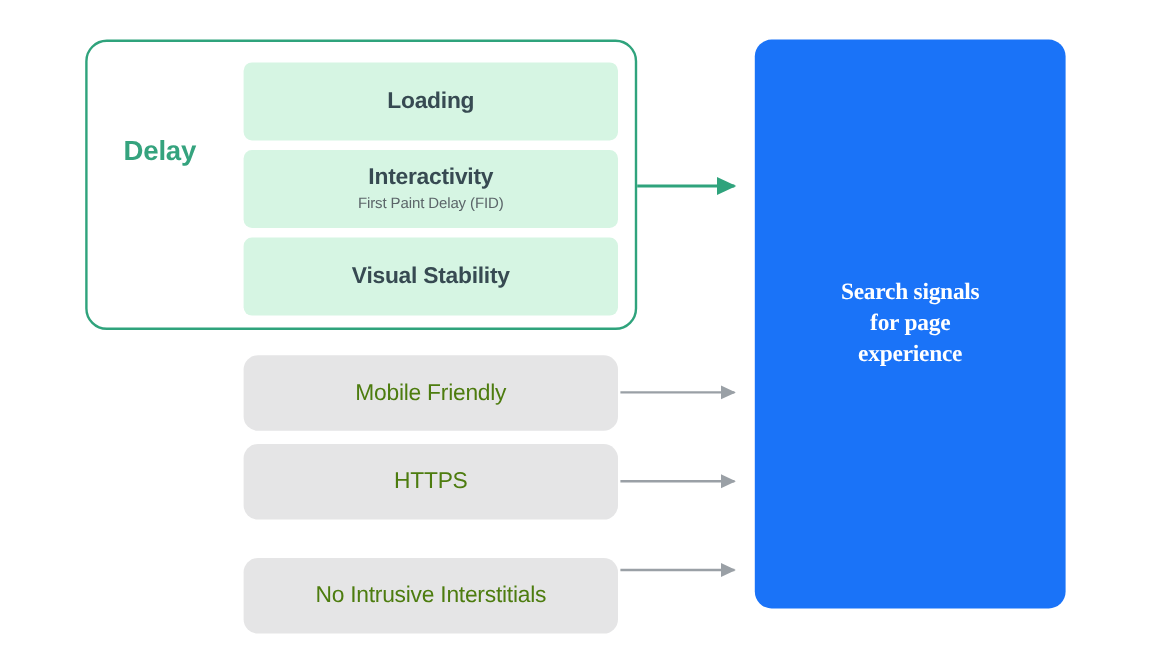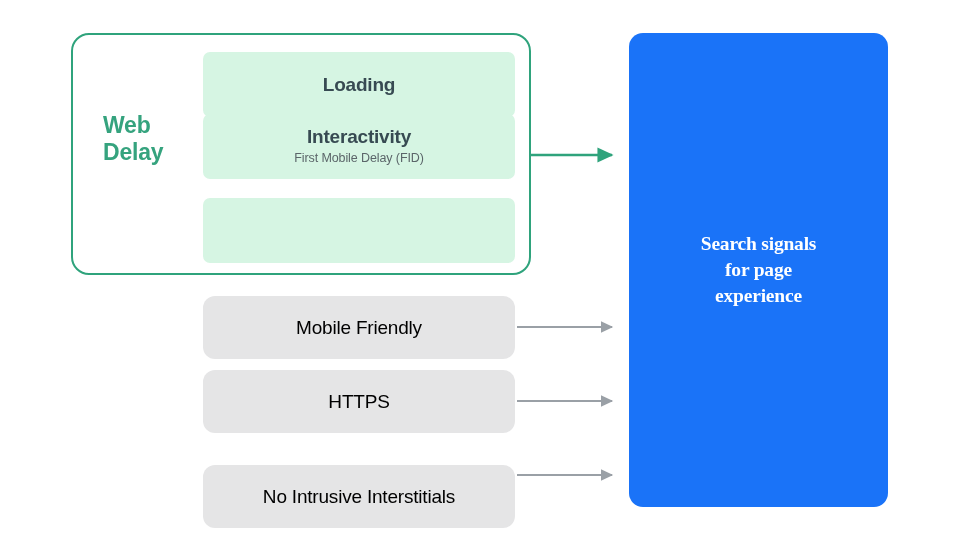--- a/index.html
+++ b/index.html
@@ -54,21 +54,21 @@
     height: 65px;
     background: #d6f5e3;
     border-radius: 7px;
     display: flex;
     flex-direction: column;
     align-items: center;
     justify-content: center;
     box-sizing: border-box;
   }
   .metric-card.m0 { top: 52px; }
-  .metric-card.m1 { top: 114px; }
+  .metric-card.m1 { top: 125px; }
   .metric-card.m2 { top: 198px; }
   .metric-title {
     font-size: 19px;
     font-weight: bold;
     color: #374a52;
     line-height: 1.15;
     letter-spacing: -0.2px;
   }
   .metric-sub {
     font-size: 12.5px;
@@ -91,21 +91,21 @@
     align-items: center;
     justify-content: center;
     box-sizing: border-box;
   }
   .signal-card.s0 { top: 296px; }
   .signal-card.s1 { top: 370px; align-items: center; }
   .signal-card.s2 { top: 444px; margin-top: 21px; }
   .signal-label {
     font-size: 19px;
     font-weight: normal;
-    color: #000000;
+    color: #4d7c0f;
     letter-spacing: -0.2px;
   }
 
   
   .destination {
     position: absolute;
     left: 629px;
     top: 33px;
     width: 259px;
     height: 474px;
@@ -137,34 +137,34 @@
   }
 </style>
 </head>
 <body>
 
 <div id="canvas">
 
   <div class="cwv-container"></div>
 
   <div class="cwv-label">
-    <span>Web</span>
     <span>Delay</span>
   </div>
 
   <div class="metric-card m0">
     <div class="metric-title">Loading</div>
   </div>
 
   <div class="metric-card m1">
     <div class="metric-title">Interactivity</div>
-    <div class="metric-sub">First Mobile Delay (FID)</div>
+    <div class="metric-sub">First Paint Delay (FID)</div>
   </div>
 
   <div class="metric-card m2">
+    <div class="metric-title">Visual Stability</div>
   </div>
 
   <div class="signal-card s0">
     <div class="signal-label">Mobile Friendly</div>
   </div>
   <div class="signal-card s1">
     <div class="signal-label">HTTPS</div>
   </div>
   <div class="signal-card s2">
     <div class="signal-label">No Intrusive Interstitials</div>

